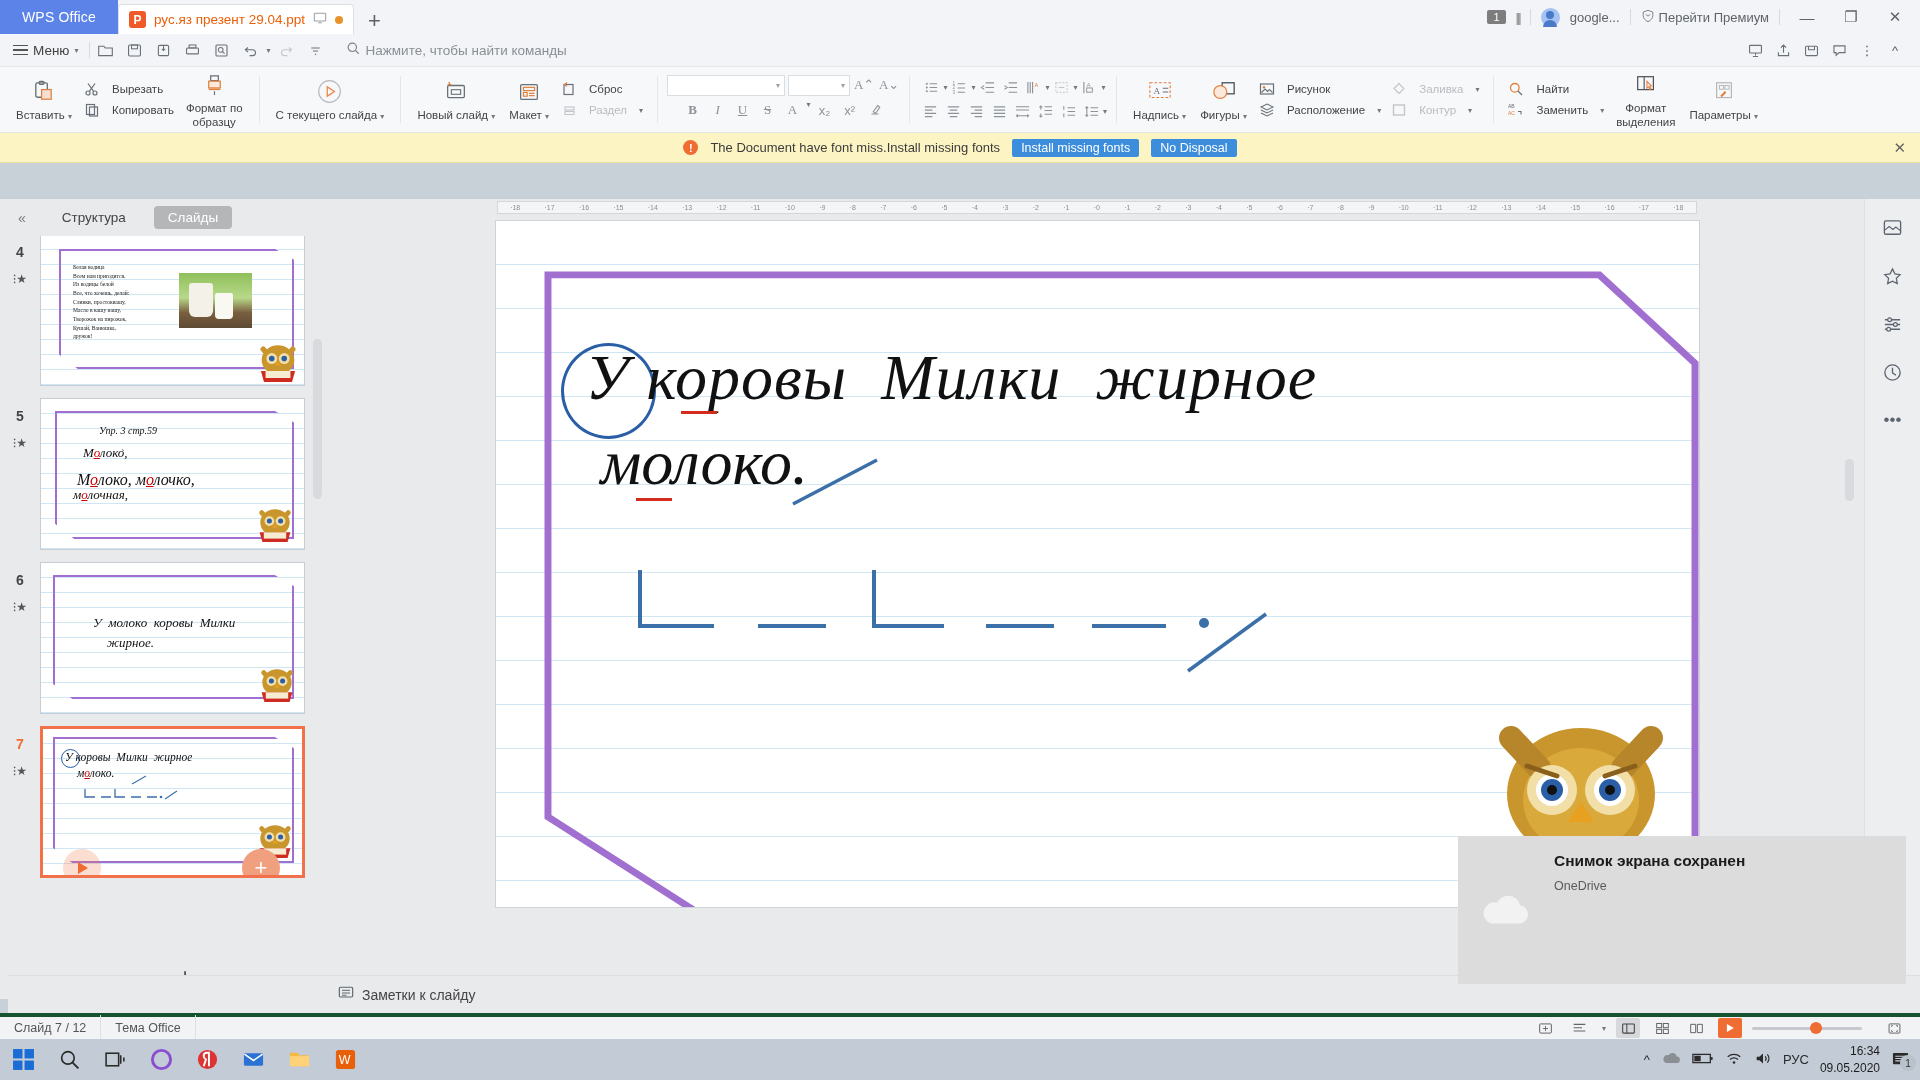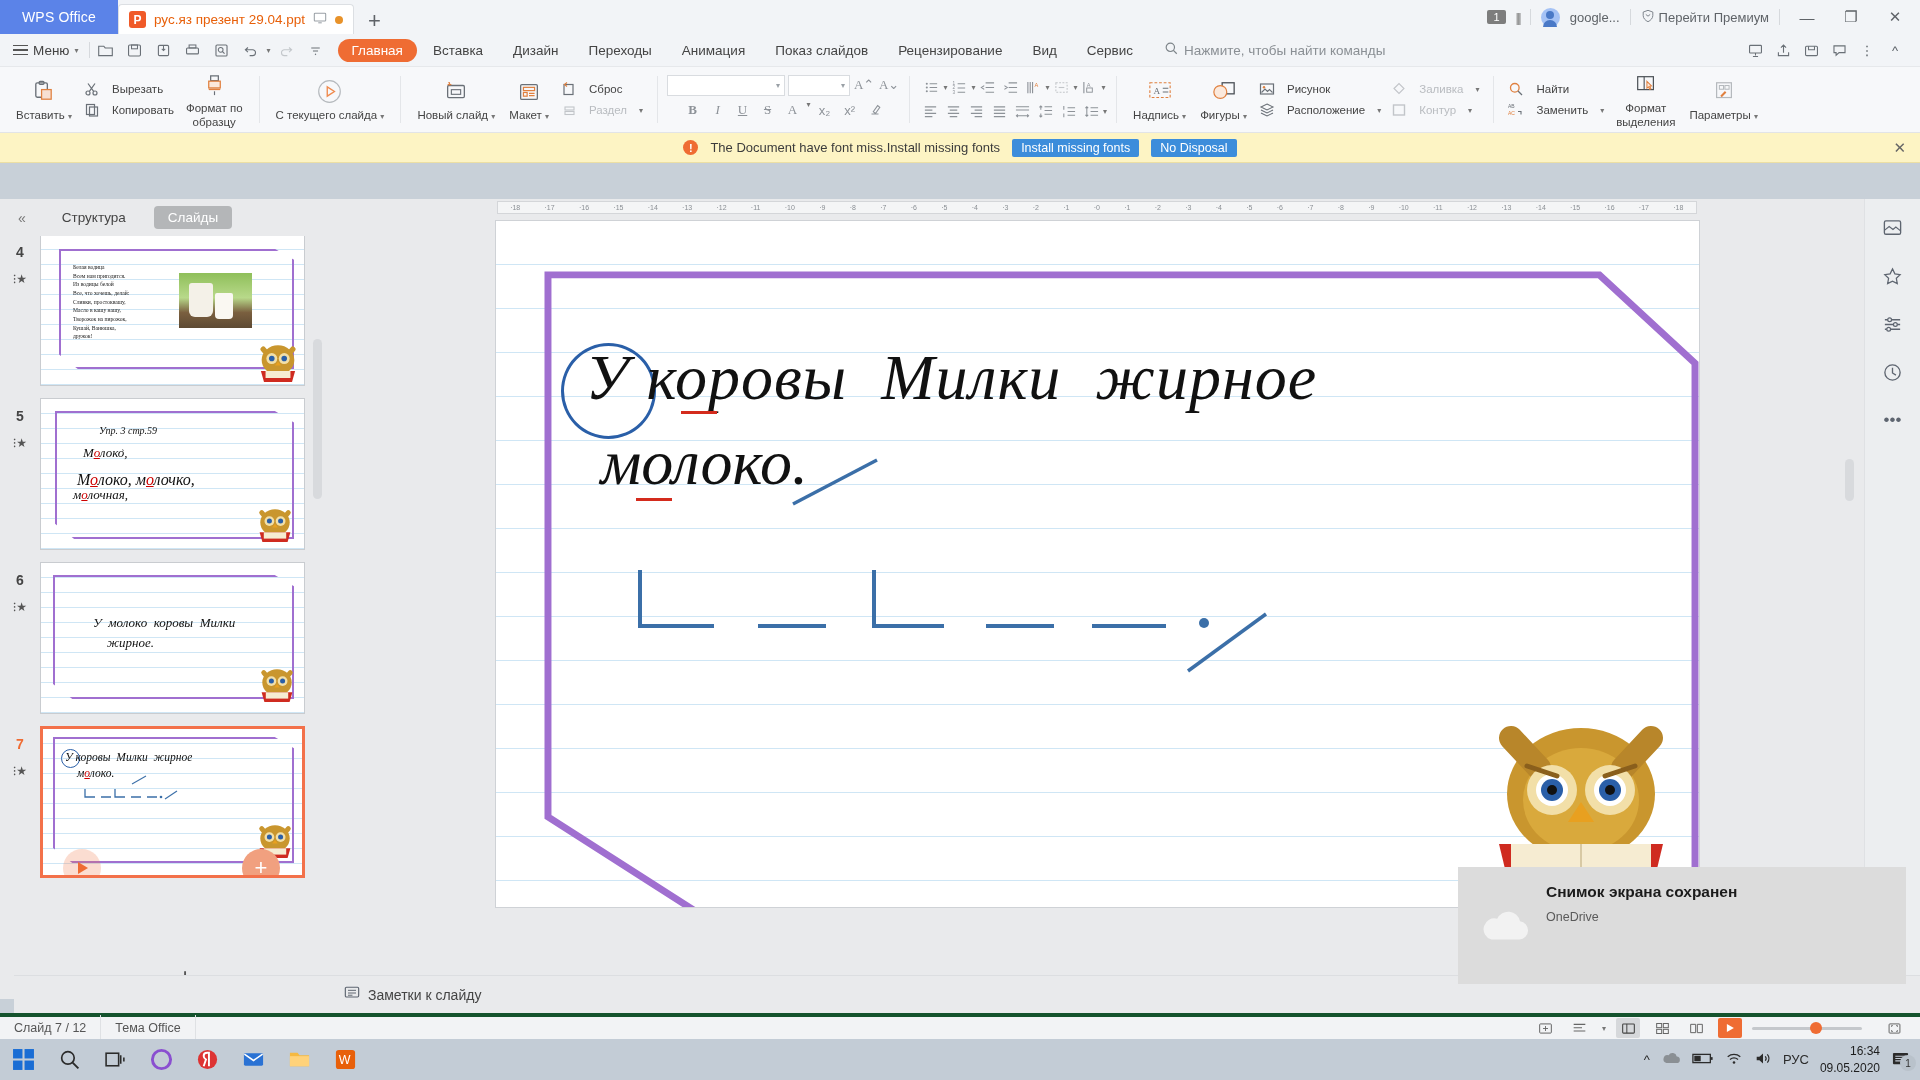--- a/index.html
+++ b/index.html
@@ -147,22 +147,22 @@
 
   
   .taskbar { position:absolute; bottom:0; left:0; right:0; height:41px; background:#c3ccd6;
              display:flex; align-items:center; }
   .tb-ic { width:46px;height:41px; display:flex; align-items:center; justify-content:center;}
   .tb-ic svg { width:23px;height:23px;}
   .tray { margin-left:auto; display:flex; align-items:center; gap:11px; padding-right:10px; color:#2b2b2b;}
   .clock { font-size:12px; text-align:right; line-height:1.35; color:#1d1d1d;}
 
   
-  .toast { position:absolute; right:14px; bottom:96px; width:448px; height:117px; background:#dcdcdc;
-           display:flex; gap:14px; padding:16px 18px; }
+  .toast { position:absolute; right:14px; bottom:96px; width:448px; height:148px; background:#dcdcdc;
+           display:flex; gap:22px; padding:16px 18px; }
   .toast-title { font-size:15.5px; font-weight:bold; color:#1b1b1b; margin-bottom:3px;}
   .toast-body { font-size:14.5px; color:#4a4a4a; line-height:1.32;}
   .toast-app { font-size:12.5px; color:#5a5a5a; margin-top:9px;}
 </style>
 </head>
 <body>
 
 <div class="app">
 
   <div class="titlebar">
@@ -253,31 +253,20 @@
         <svg viewBox="0 0 20 20">
           <path d="M13 6.5l3 2.7-3 2.7M15.7 9.2H7.5a3.4 3.4 0 000 6.8H11" fill="none" stroke="#c3c7cb" stroke-width="1.3"></path>
         </svg>
       </span>
     <span class="qicon">
         <svg viewBox="0 0 20 20">
           <path d="M5 7h10M7 10.5h6M9.5 14l.5.6.5-.6" fill="none" stroke="#6a7077" stroke-width="1.2"></path>
         </svg>
       </span>
 
-    <div class="tabs">
-      <span class="rtab active">Главная</span>
-      <span class="rtab">Вставка</span>
-      <span class="rtab">Дизайн</span>
-      <span class="rtab">Переходы</span>
-      <span class="rtab">Анимация</span>
-      <span class="rtab">Показ слайдов</span>
-      <span class="rtab">Рецензирование</span>
-      <span class="rtab">Вид</span>
-      <span class="rtab">Сервис</span>
-    </div>
 
     <div class="searchbox">
       <span>
         <svg viewBox="0 0 18 18" width="15" height="15">
             <circle cx="7.6" cy="7.6" r="5" fill="none" stroke="#7d8489" stroke-width="1.4"></circle>
             <path d="M11.3 11.3l4 4" stroke="#7d8489" stroke-width="1.5"></path>
           </svg>
       </span>
       <span>Нажмите, чтобы найти команды</span>
     </div>
@@ -958,21 +947,21 @@
       <span class="rail-ic">
           <svg viewBox="0 0 22 22">
             <circle cx="11" cy="11" r="8" fill="none" stroke="#5e6570" stroke-width="1.4"></circle>
             <path d="M11 6v5.5l3.6 2.2" fill="none" stroke="#5e6570" stroke-width="1.4"></path>
           </svg>
         </span>
       <span class="rail-ic" style="font-size:17px;">•••</span>
     </div>
   </div>
 
-  <div class="notes-bar" style="position:absolute; bottom:67px; left:14px; right:0;">
+  <div class="notes-bar" style="position:absolute; bottom:67px; left:8px; right:0;">
     <span class="notes-lbl">
       <span>
         <svg viewBox="0 0 18 18" width="16" height="16">
             <rect x="1.5" y="2.5" width="15" height="11" rx="1.3" fill="none" stroke="#5e6570" stroke-width="1.3"></rect>
             <path d="M4.5 6h9M4.5 9h9M4.5 11.5h5" stroke="#5e6570" stroke-width="1.1"></path>
           </svg>
       </span>
       <span>Заметки к слайду</span>
     </span>
   </div>

